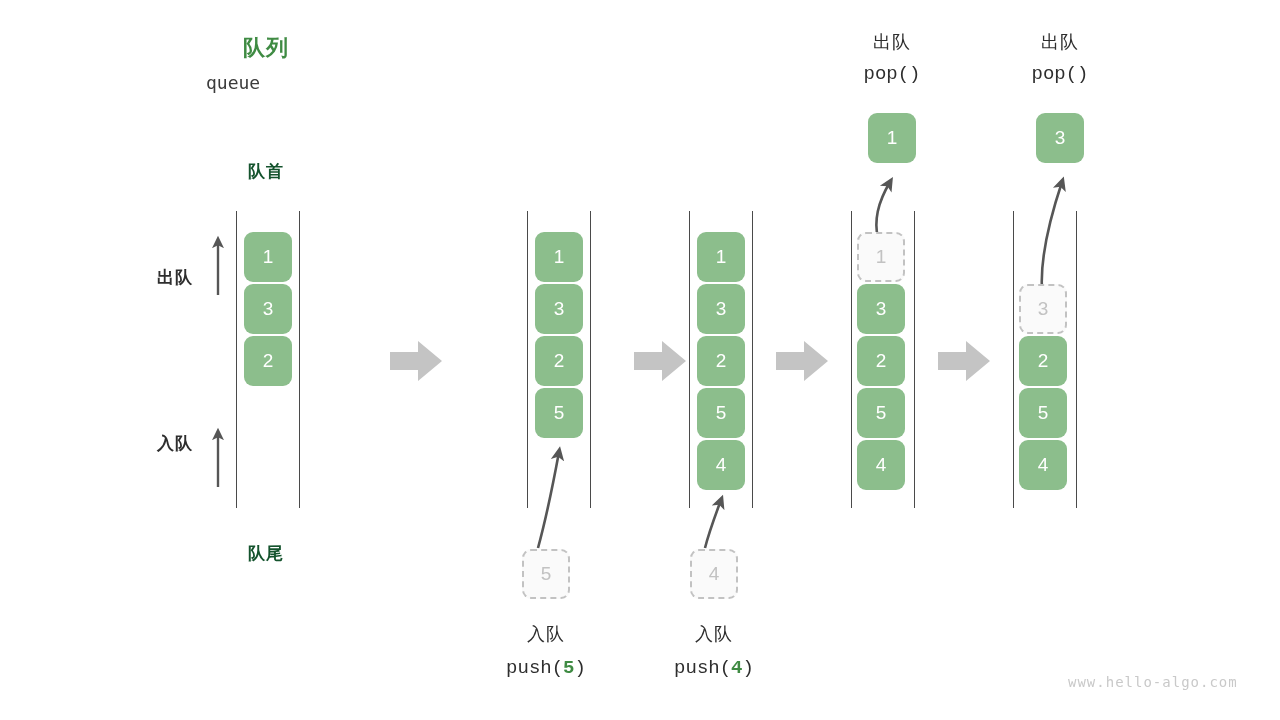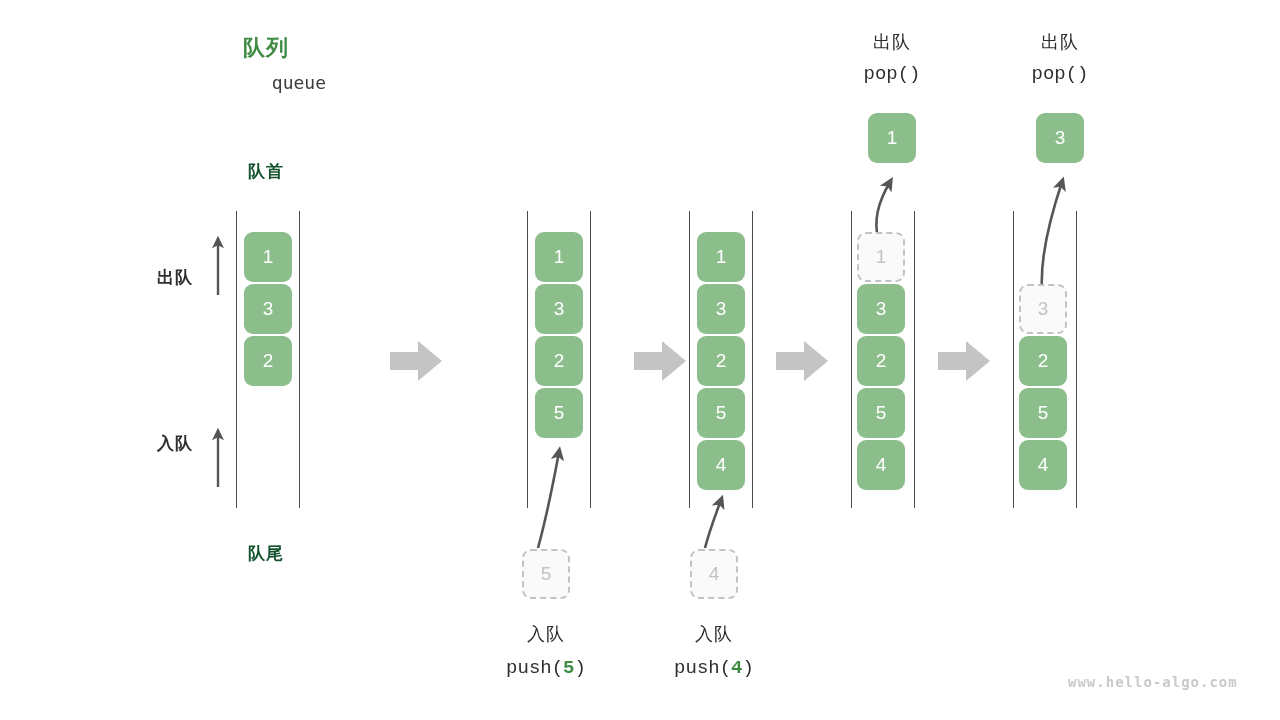--- a/index.html
+++ b/index.html
@@ -23,21 +23,21 @@
     font-weight: bold;
     color: #3f8b43;
     text-align: center;
     letter-spacing: 1px;
     white-space: nowrap;
   }
   .title-en {
     font-family: "DejaVu Sans Mono", "Liberation Mono", monospace;
     font-size: 18px;
     color: #3c3c3c;
-    text-align: right;
+    text-align: left;
     white-space: nowrap;
   }
   .endlabel {
     font-size: 17px;
     font-weight: bold;
     color: #14532d;
     text-align: center;
     white-space: nowrap;
     letter-spacing: 1px;
   }
@@ -234,15 +234,15 @@
 
   <div class="abs rail" style="left:1013px;top:211px;height:297px;"></div>
   <div class="abs rail" style="left:1076px;top:211px;height:297px;"></div>
 
   <div class="abs cell empty" style="left:1019px;top:232px;"></div>
   <div class="abs cell ghost" style="left:1019px;top:284px;">3</div>
   <div class="abs cell" style="left:1019px;top:336px;">2</div>
   <div class="abs cell" style="left:1019px;top:388px;">5</div>
   <div class="abs cell" style="left:1019px;top:440px;">4</div>
 
-  <div class="abs watermark" style="left:1068px;top:674px;font-weight:bold;">www.hello-algo.com</div>
+  <div class="abs watermark" style="left:1068px;top:674px;">www.hello-algo.com</div>
 
 </div>
 
 </body></html>

